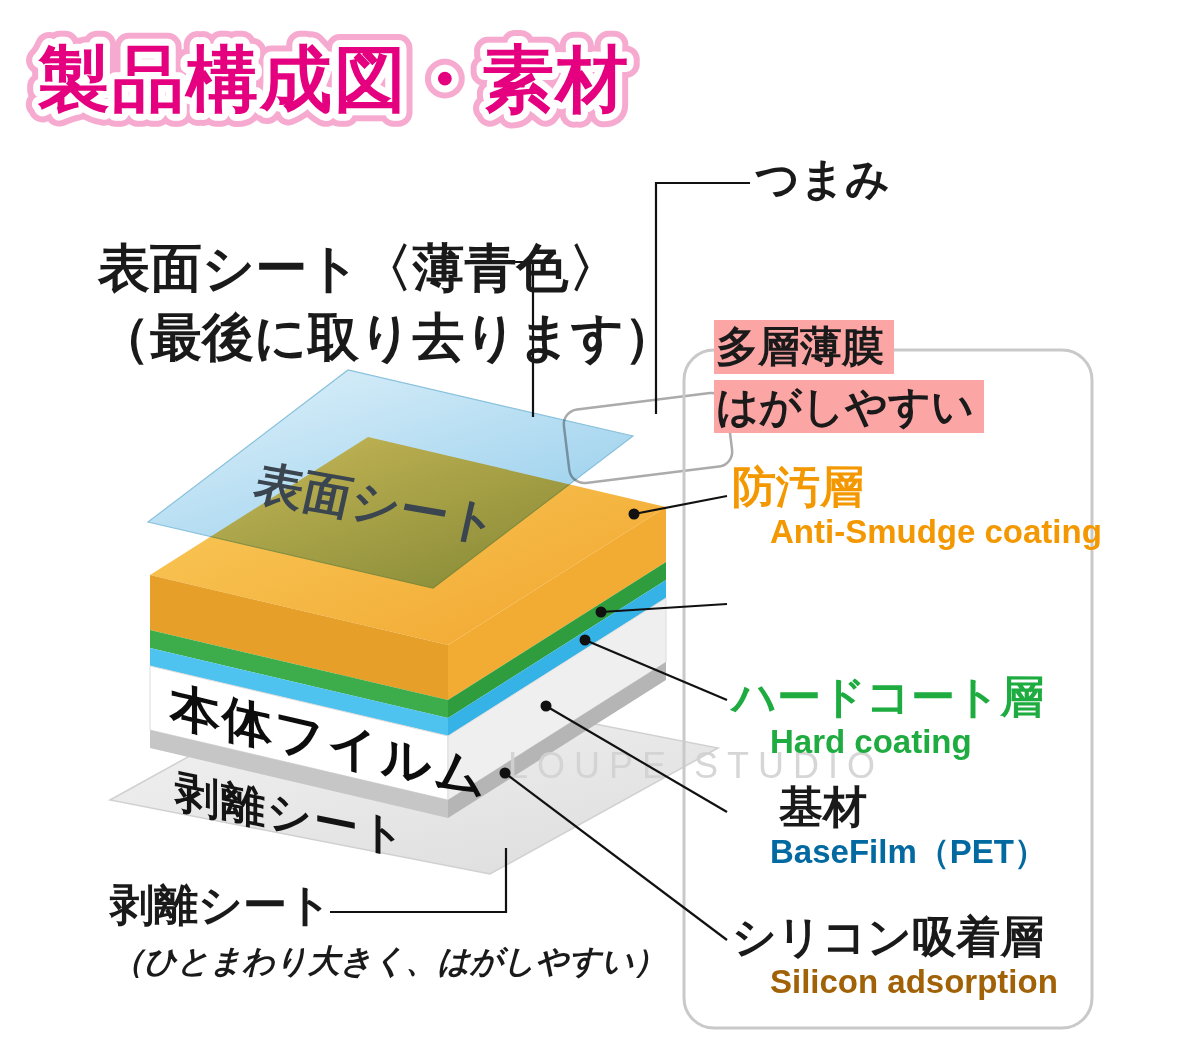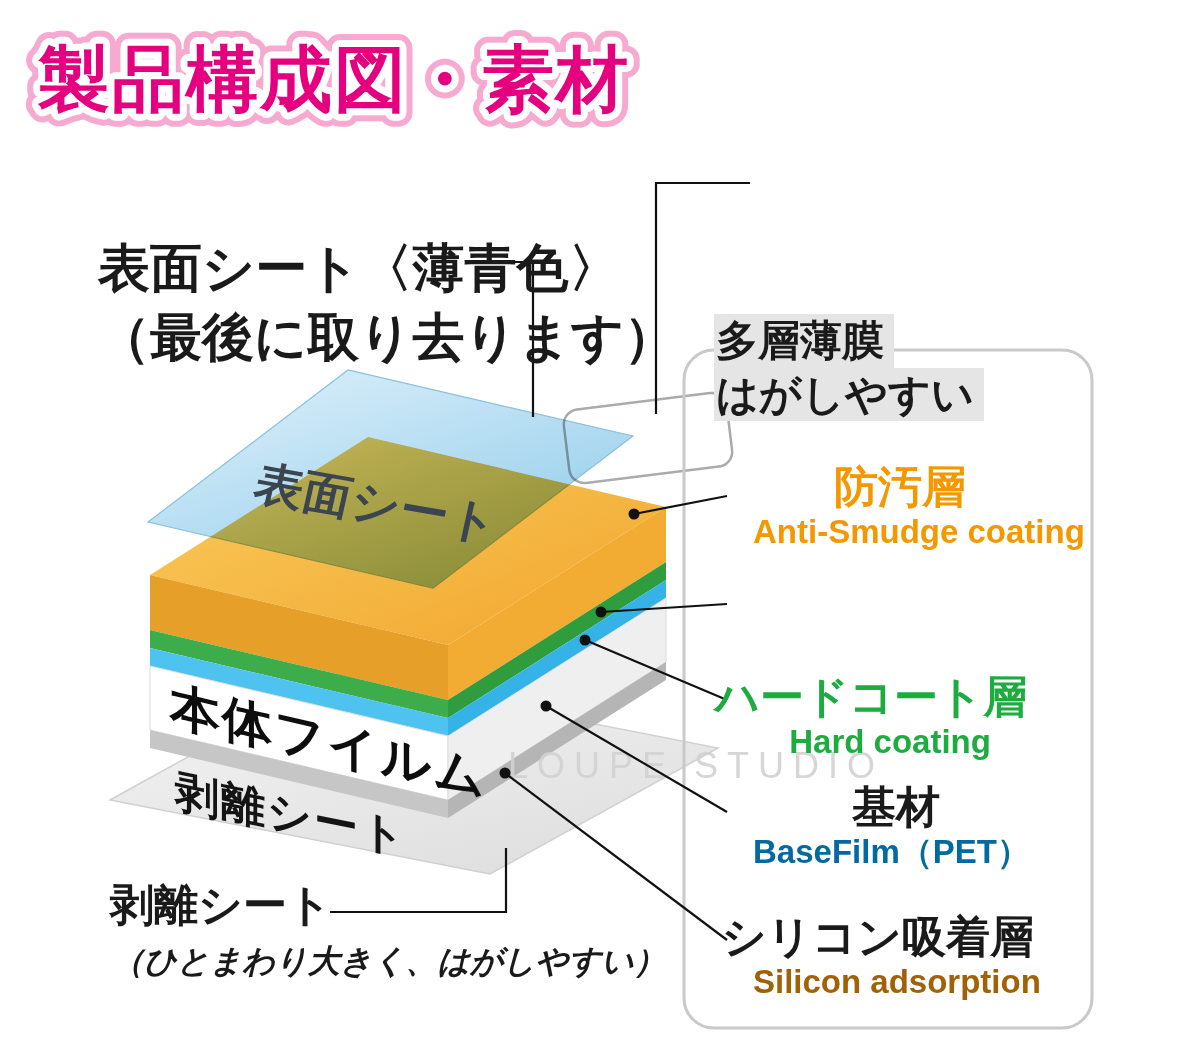--- a/index.html
+++ b/index.html
@@ -18,22 +18,22 @@
   .t-front{fill:#E4007F;stroke:none;}
   .surface-sheet-text{font-size:48px;font-weight:800;fill:#3A4550;}
   .body-film-text{font-size:50px;font-weight:900;fill:#0d0d0d;letter-spacing:2px;}
   .release-sheet-text{font-size:44px;font-weight:800;fill:#141414;letter-spacing:2px;}
   .watermark-text{font-size:36px;font-weight:500;fill:#D2D2D2;letter-spacing:9px;}
 
   .lbl{position:absolute;color:#1a1a1a;}
   .jp-head{font-size:52px;font-weight:800;line-height:1.32;letter-spacing:0px;white-space:nowrap;}
   .tab-head{font-size:44px;font-weight:800;white-space:nowrap;}
   .group-head{font-size:42px;font-weight:800;line-height:1.18;}
-  .group-head span{background:#e5e5e5;display:inline-block;padding:2px 10px 2px 2px;white-space:nowrap;}
-  .layer-label{left:715px;text-align:center;}
+  .group-head span{background:#fca5a5;display:inline-block;padding:2px 10px 2px 2px;white-space:nowrap;margin-top:6px;}
+  .layer-label{left:732px;}
   .layer-jp{font-size:44px;font-weight:800;line-height:1.12;white-space:nowrap;}
   .layer-en{font-size:33px;font-weight:700;line-height:1.25;white-space:nowrap;margin-left:38px;}
   .release-head{font-size:44px;font-weight:800;white-space:nowrap;}
   .release-note{font-size:32px;font-weight:700;white-space:nowrap;font-style:italic;}
 </style>
 </head>
 <body>
 
 <div class="canvas">
 
@@ -105,20 +105,21 @@
       <circle cx="505" cy="773" r="5.5"></circle>
     </g>
   </svg>
 
   <svg class="title-svg" width="740" height="132" viewBox="0 0 740 132">
     <text x="20" y="88" class="t-back">製品構成図・素材</text>
     <text x="20" y="88" class="t-mid">製品構成図・素材</text>
     <text x="20" y="88" class="t-front">製品構成図・素材</text>
   </svg>
 
+  <div class="lbl tab-head" style="left:755px;top:150px">つまみ</div>
 
   <div class="lbl jp-head" style="left:98px;top:234px">
     <div>表面シート〈薄青色〉</div>
     <div>（最後に取り去ります）</div>
   </div>
 
   <div class="lbl group-head" style="left:714px;top:314px">
     <div><span>多層薄膜</span></div>
     <div><span>はがしやすい</span></div>
   </div>

